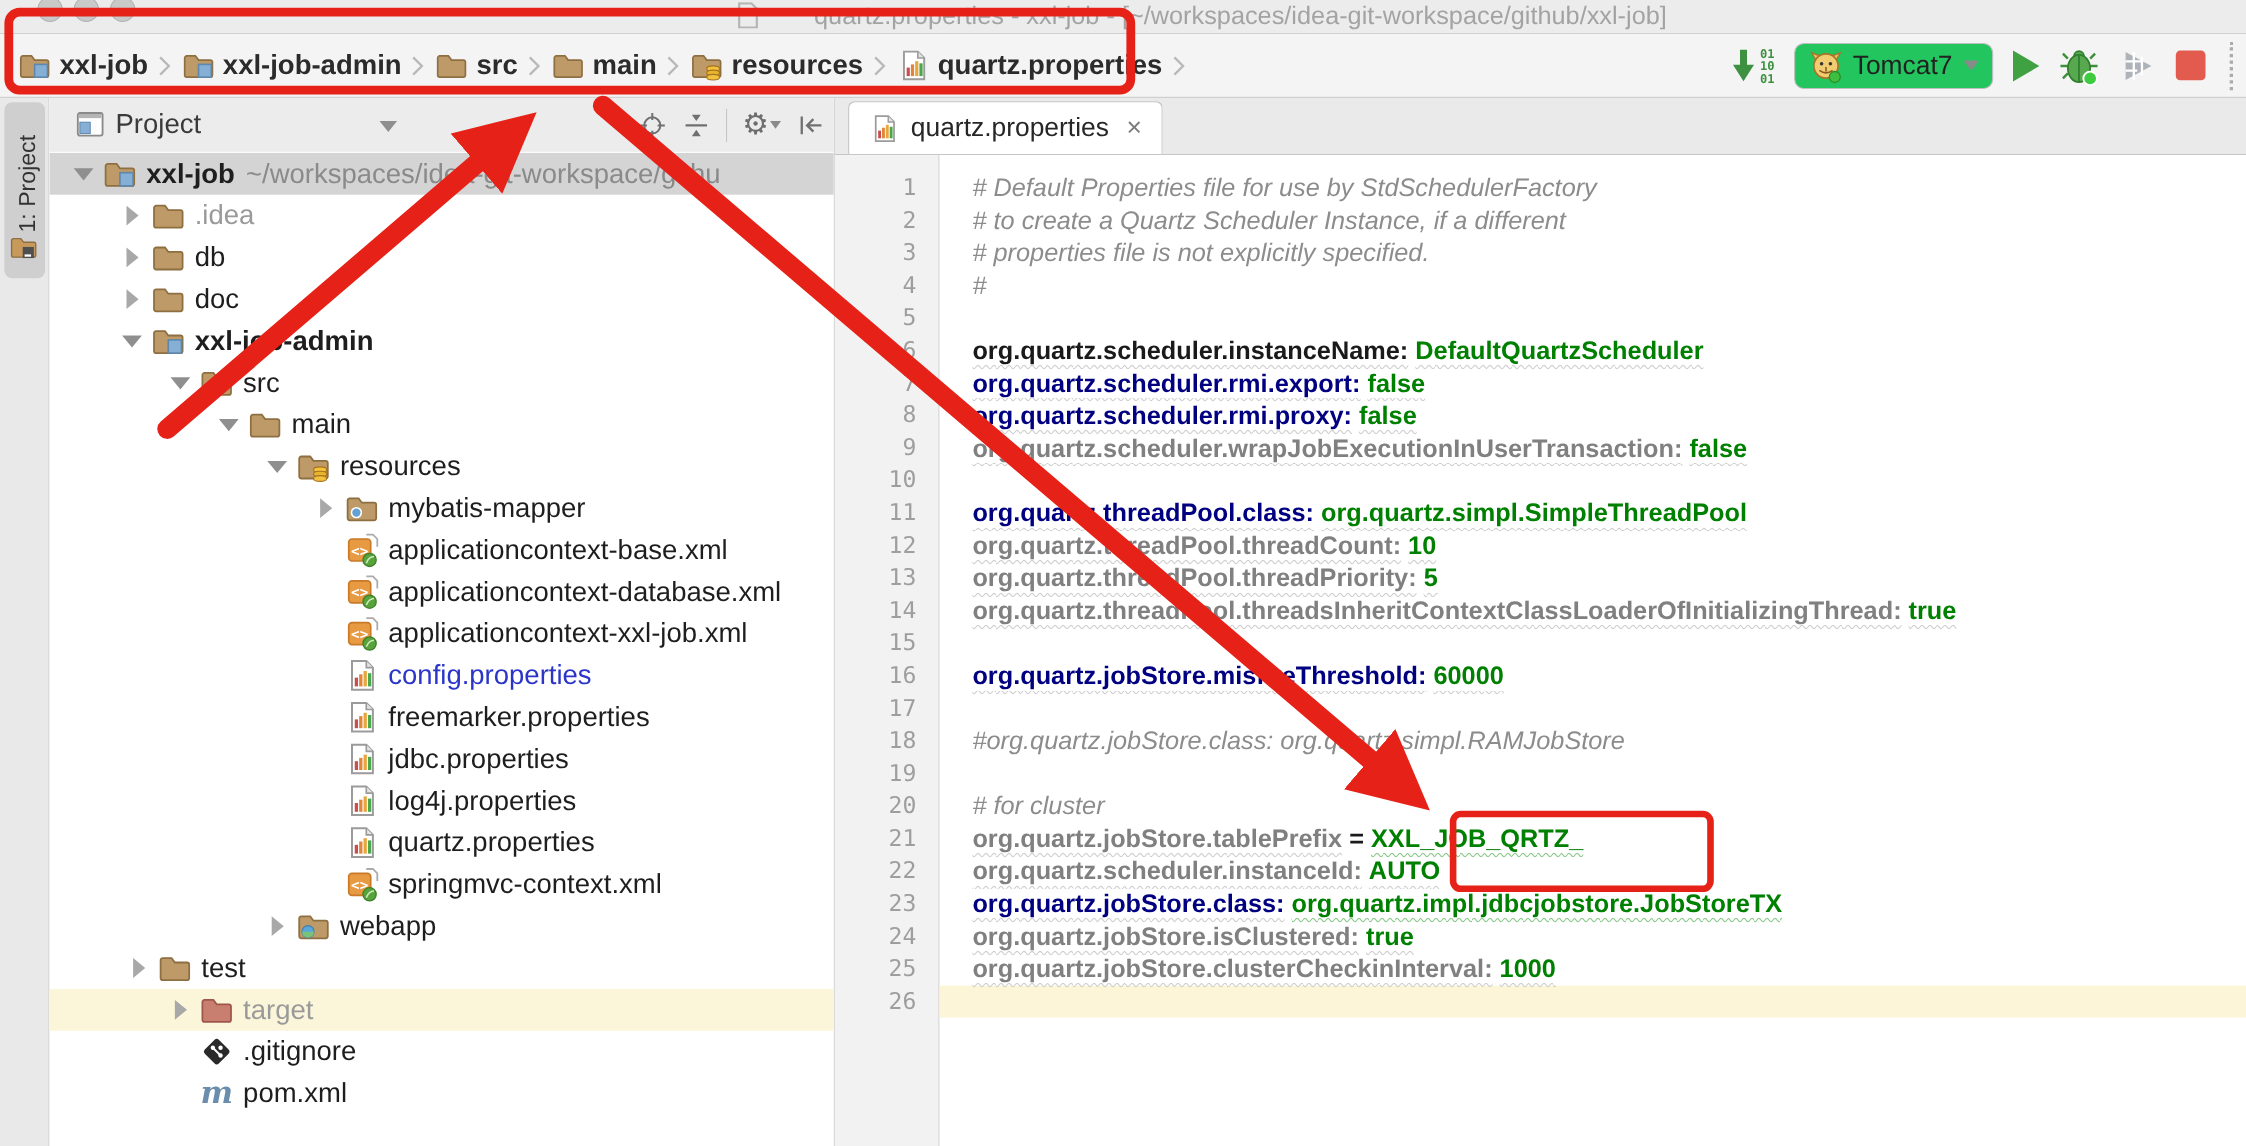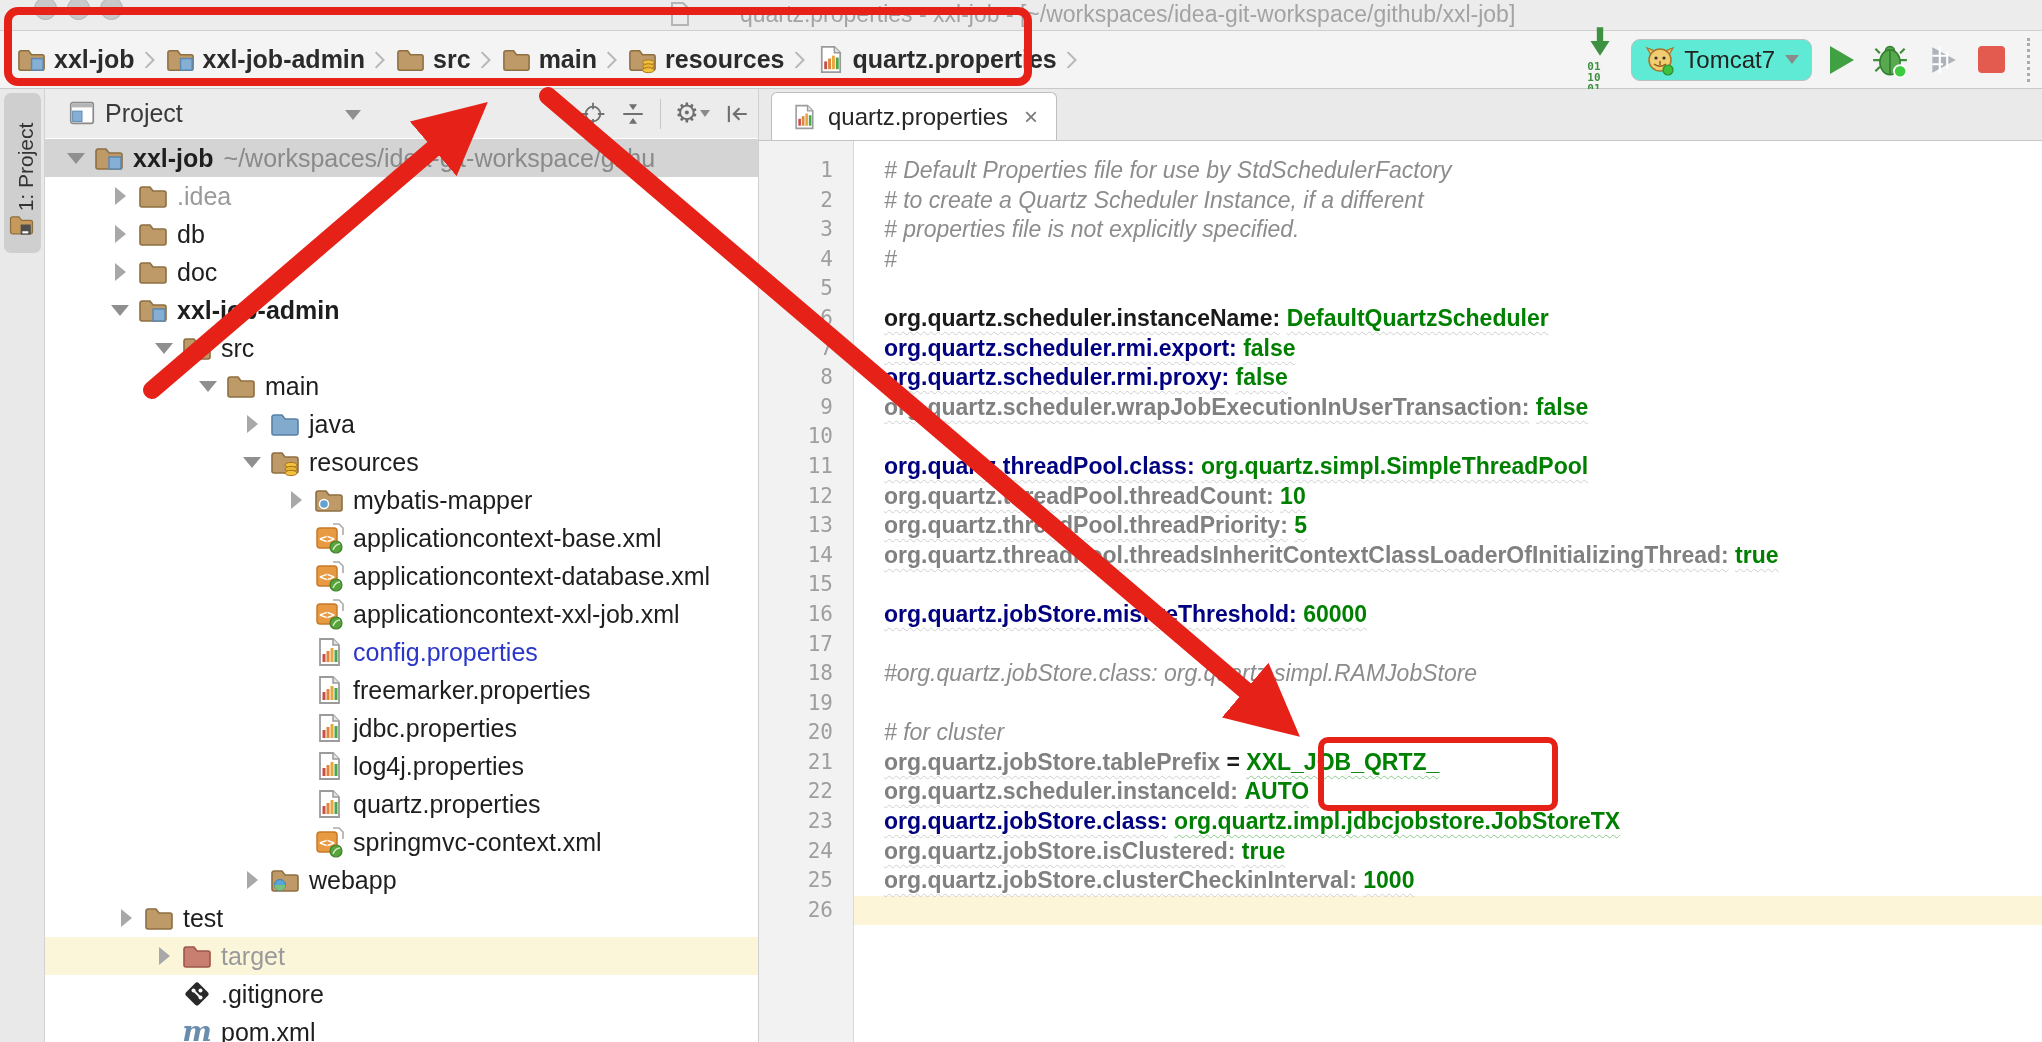--- a/index.html
+++ b/index.html
@@ -17,23 +17,23 @@
   .titletext{position:absolute;left:740px;top:1px;font-size:23px;color:#A3A3A3;white-space:nowrap;}
   .titledoc{position:absolute;left:670px;top:2px;width:20px;height:24px;}
   
   .navbar{position:absolute;left:0;top:31px;width:2042px;height:57px;background:#F4F4F4;border-bottom:1px solid #C9C9C9;}
   .crumbs{position:absolute;left:16px;top:0;height:57px;display:flex;align-items:center;gap:6px;}
   .crumb{display:flex;align-items:center;gap:7px;cursor:default;}
   .crumb .lbl{font-size:25px;font-weight:bold;color:#2B2B2B;white-space:nowrap;}
   .crumb .icon svg{width:31px;height:31px;display:block;}
   .chev{display:flex;align-items:center;margin:0 2px;}
   .runbar{position:absolute;right:12px;top:0;height:57px;display:flex;align-items:center;gap:18px;}
-  .updwrap{display:flex;align-items:flex-start;gap:2px;flex-direction:column;}
+  .updwrap{display:flex;align-items:flex-end;gap:2px;}
   .upddigits{display:flex;flex-direction:column;font-family:"DejaVu Sans Mono",monospace;font-size:11px;line-height:11px;color:#3E9141;font-weight:bold;}
-  .runpill{display:flex;align-items:center;gap:8px;background:#5eead4;border:1px solid #BFBFBF;border-radius:9px;height:40px;padding:0 12px;}
+  .runpill{display:flex;align-items:center;gap:8px;background:#22c55e;border:1px solid #BFBFBF;border-radius:9px;height:40px;padding:0 12px;}
   .runpill .lbl{font-size:24px;color:#222;}
   .ddtri{width:0;height:0;border-left:7px solid transparent;border-right:7px solid transparent;border-top:9px solid #8A8A8A;margin-left:2px;}
   .playbtn{width:0;height:0;border-top:14px solid transparent;border-bottom:14px solid transparent;border-left:24px solid #3FA142;}
   .stopbtn{width:27px;height:27px;background:#E25B4E;border-radius:4px;}
   .dotsep{height:44px;border-left:3px dotted #ABABAB;margin-left:4px;}
   .toolico svg{display:block}
   
   .stripe{position:absolute;left:0;top:89px;width:44px;height:953px;background:#E9E9E9;border-right:1px solid #D2D2D2;}
   .stripetab{position:absolute;left:4px;top:4px;width:37px;height:160px;background:#CFCFCF;border-radius:7px;}
   .stripelabel{position:absolute;left:-58px;top:62px;width:160px;transform:rotate(-90deg);font-size:21px;color:#333;text-align:center;}
@@ -372,31 +372,20 @@
           </span>
           <span class="icon">
             <svg viewBox="0 0 32 32">
               <path d="M3 9c0-1.1.9-2 2-2h8l3 4h11c1.1 0 2 .9 2 2v12c0 1.1-.9 2-2 2H5c-1.1 0-2-.9-2-2z" fill="#BD9A67" stroke="#8E6F42" stroke-width="1.6"></path>
             </svg>
           </span>
     <span class="tlbl">main</span>
         </div>
         <div class="trow     " style="padding-left:190px">
     <span class="arrow">
-            <span class="arr-col"></span>
-          </span>
-          <span class="icon">
-            <svg viewBox="0 0 32 32">
-              <path d="M3 9c0-1.1.9-2 2-2h8l3 4h11c1.1 0 2 .9 2 2v12c0 1.1-.9 2-2 2H5c-1.1 0-2-.9-2-2z" fill="#82AACC" stroke="#5981A8" stroke-width="1.6"></path>
-            </svg>
-          </span>
-    <span class="tlbl">java</span>
-        </div>
-        <div class="trow     " style="padding-left:190px">
-    <span class="arrow">
             <span class="arr-exp"></span>
           </span>
           <span class="icon">
             <svg viewBox="0 0 32 32">
               <path d="M3 9c0-1.1.9-2 2-2h8l3 4h11c1.1 0 2 .9 2 2v12c0 1.1-.9 2-2 2H5c-1.1 0-2-.9-2-2z" fill="#BD9A67" stroke="#8E6F42" stroke-width="1.6"></path>
               <g stroke="#A8741E" stroke-width="1">
                 <ellipse cx="22" cy="19" rx="6" ry="2.6" fill="#F2C23E"></ellipse>
                 <ellipse cx="22" cy="23" rx="6" ry="2.6" fill="#E8B52F"></ellipse>
                 <ellipse cx="22" cy="27" rx="6" ry="2.6" fill="#F2C23E"></ellipse>
               </g>

